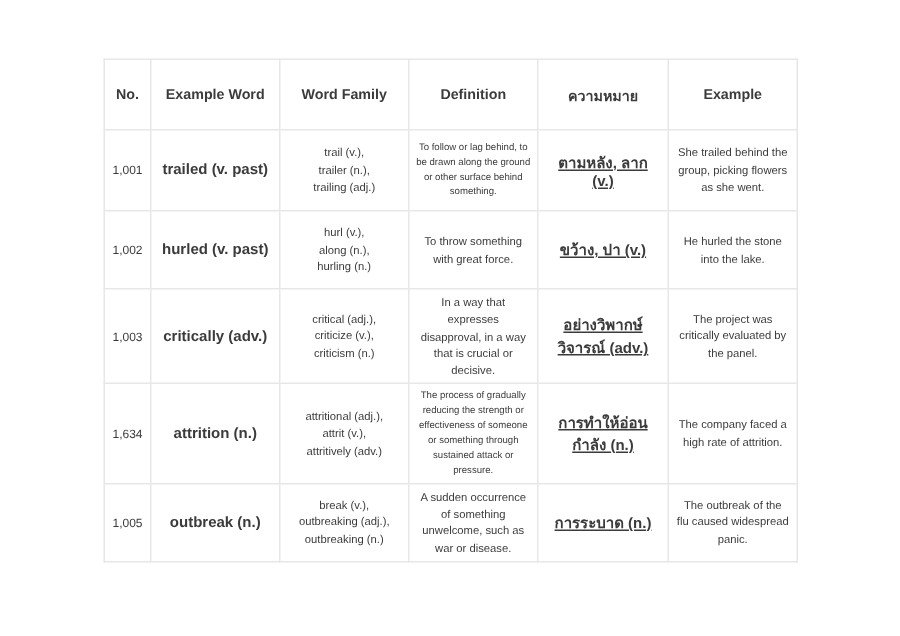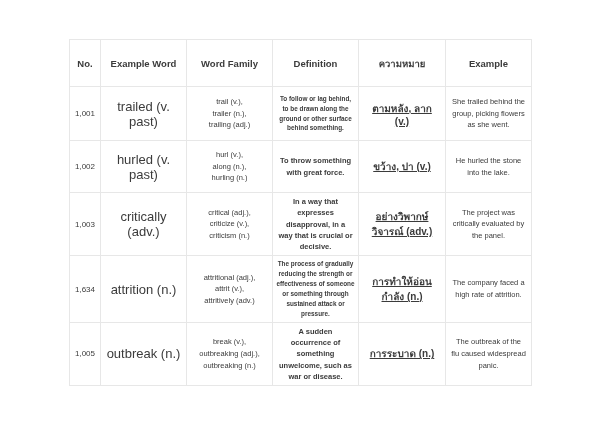--- a/index.html
+++ b/index.html
@@ -38,23 +38,23 @@
     font-weight: bold;
     color: #161616;
     height: 47px;
   }
   tr.r1 td { height: 54px; }
   tr.r2 td { height: 52px; }
   tr.r3 td { height: 49px; margin-left: 42px; }
   tr.r4 td { height: 49px; }
   tr.r5 td { height: 52px; }
   td.no { font-size: 8px; color: #444; }
-  td.common { font-size: 13px; font-weight: normal; color: #1d1d1d; }
+  td.common { font-size: 10px; font-weight: bold; color: #1d1d1d; }
   td.family { font-size: 7.5px; line-height: 1.55; white-space: pre-line; }
-  td.def { font-size: 7.5px; line-height: 1.5; font-weight: bold; }
+  td.def { font-size: 7.5px; line-height: 1.5; }
   td.def.small { font-size: 6.4px; line-height: 1.55; padding: 3px 3px; }
   td.thai { font-size: 10px; font-weight: bold; color: #1d1d1d; text-decoration: underline; }
   td.example { font-size: 7.5px; line-height: 1.55; }
 </style>
 </head>
 <body>
 
 <div class="page">
   <div class="table-wrap">
     <table class="vocab">

